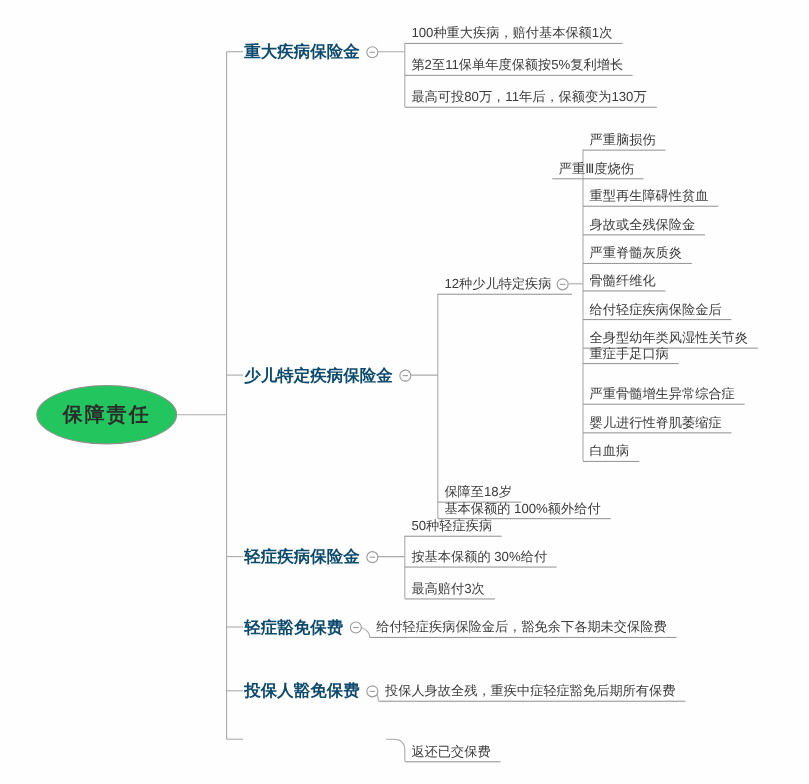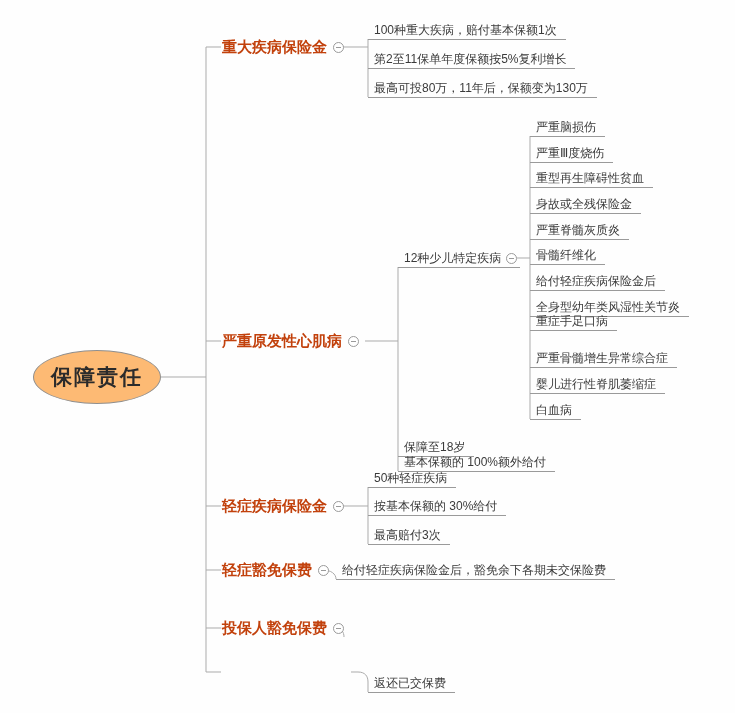--- a/index.html
+++ b/index.html
@@ -13,34 +13,34 @@
   }
   .connectors { position: absolute; left: 0; top: 0; pointer-events: none; }
 
   .root-node {
     position: absolute;
     left: 33px; top: 350px;
     width: 128px; height: 54px;
     border: 1.5px solid #8f8f8f;
     border-radius: 50%;
     display: flex; align-items: center; justify-content: center;
-    font-size: 21px; font-weight: bold; color: #2b2b2b;
+    font-size: 18px; font-weight: bold; color: #2b2b2b;
     letter-spacing: 2px;
     box-sizing: border-box;
-    background: #fdba74;
+    background: #22c55e;
   }
 
   .branch {
     position: absolute;
     height: 20px;
     display: flex; align-items: center; gap: 6px;
     white-space: nowrap;
   }
   .branch-label {
-    font-size: 15px; font-weight: 600; color: #c2410c;
+    font-size: 15px; font-weight: 600; color: #0c4a6e;
   }
 
   .collapse-icon {
     display: inline-block;
     width: 9px; height: 9px;
     border: 1px solid #9a9a9a;
     border-radius: 50%;
     position: relative;
     flex: 0 0 auto;
     background: #fff;
@@ -108,31 +108,31 @@
 
   <div class="branch" style="left:222px; top:37px">
     <span class="branch-label">重大疾病保险金</span>
     <span class="collapse-icon"></span>
   </div>
   <div class="leaf" style="left:368px; top:23px">100种重大疾病，赔付基本保额1次</div>
   <div class="leaf" style="left:368px; top:52px">第2至11保单年度保额按5%复利增长</div>
   <div class="leaf" style="left:368px; top:81px">最高可投80万，11年后，保额变为130万</div>
 
   <div class="branch" style="left:222px; top:331px">
-    <span class="branch-label">严重原发性心肌病</span>
+    <span class="branch-label">少儿特定疾病保险金</span>
     <span class="collapse-icon"></span>
   </div>
 
   <div class="leaf with-icon" style="left:398px; top:251px">
     <span>12种少儿特定疾病</span>
     <span class="collapse-icon"></span>
   </div>
 
   <div class="leaf" style="left:530px; top:120px">严重脑损伤</div>
-  <div class="leaf" style="left:530px; top:146px">严重Ⅲ度烧伤</div>
+  <div class="leaf" style="left:502px; top:146px">严重Ⅲ度烧伤</div>
   <div class="leaf" style="left:530px; top:171px">重型再生障碍性贫血</div>
   <div class="leaf" style="left:530px; top:197px">身故或全残保险金</div>
   <div class="leaf" style="left:530px; top:223px">严重脊髓灰质炎</div>
   <div class="leaf" style="left:530px; top:248px">骨髓纤维化</div>
   <div class="leaf" style="left:530px; top:274px">给付轻症疾病保险金后</div>
   <div class="leaf" style="left:530px; top:300px">全身型幼年类风湿性关节炎</div>
   <div class="leaf" style="left:530px; top:314px">重症手足口病</div>
   <div class="leaf" style="left:530px; top:351px">严重骨髓增生异常综合症</div>
   <div class="leaf" style="left:530px; top:377px">婴儿进行性脊肌萎缩症</div>
   <div class="leaf" style="left:530px; top:403px">白血病</div>
@@ -151,16 +151,17 @@
   <div class="branch" style="left:222px; top:560px">
     <span class="branch-label">轻症豁免保费</span>
     <span class="collapse-icon"></span>
   </div>
   <div class="leaf" style="left:336px; top:563px">给付轻症疾病保险金后，豁免余下各期未交保险费</div>
 
   <div class="branch" style="left:222px; top:618px">
     <span class="branch-label">投保人豁免保费</span>
     <span class="collapse-icon"></span>
   </div>
+  <div class="leaf" style="left:344px; top:621px">投保人身故全残，重疾中症轻症豁免后期所有保费</div>
 
   <div class="leaf" style="left:368px; top:676px">返还已交保费</div>
 
 </div>
 
 </body></html>

